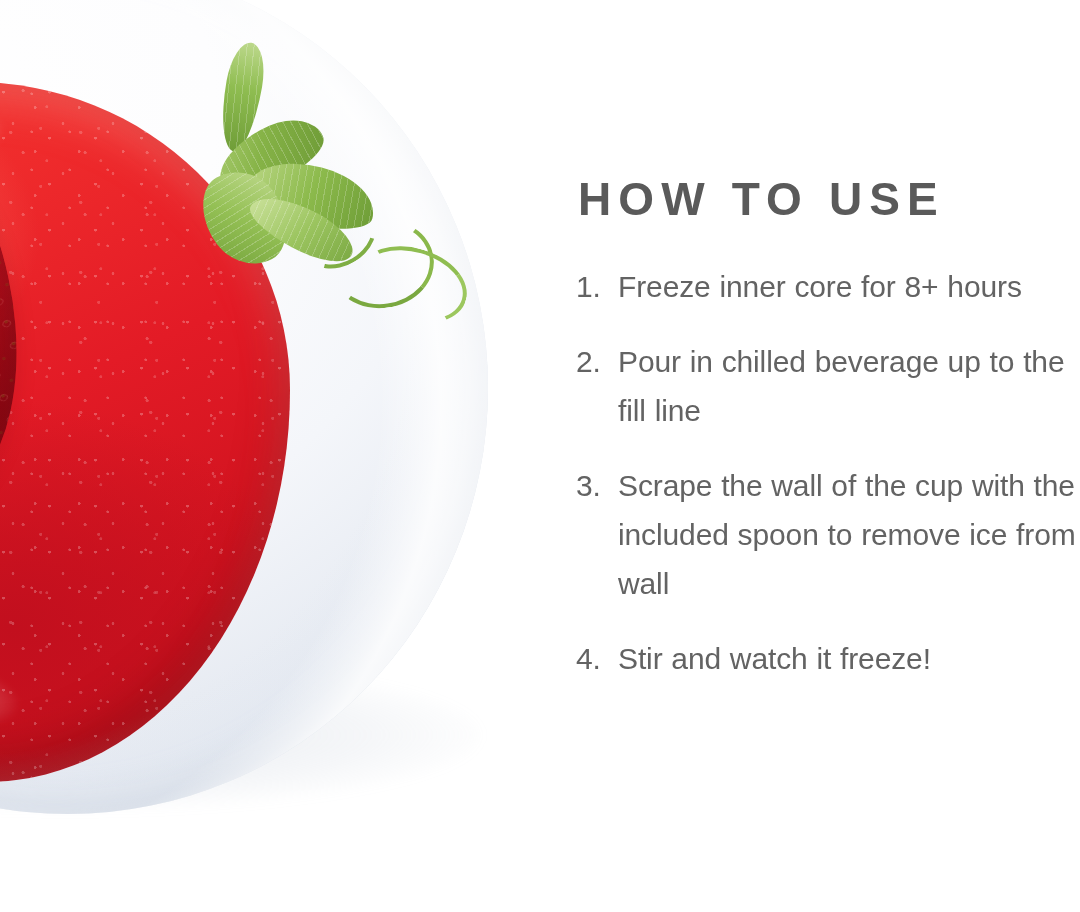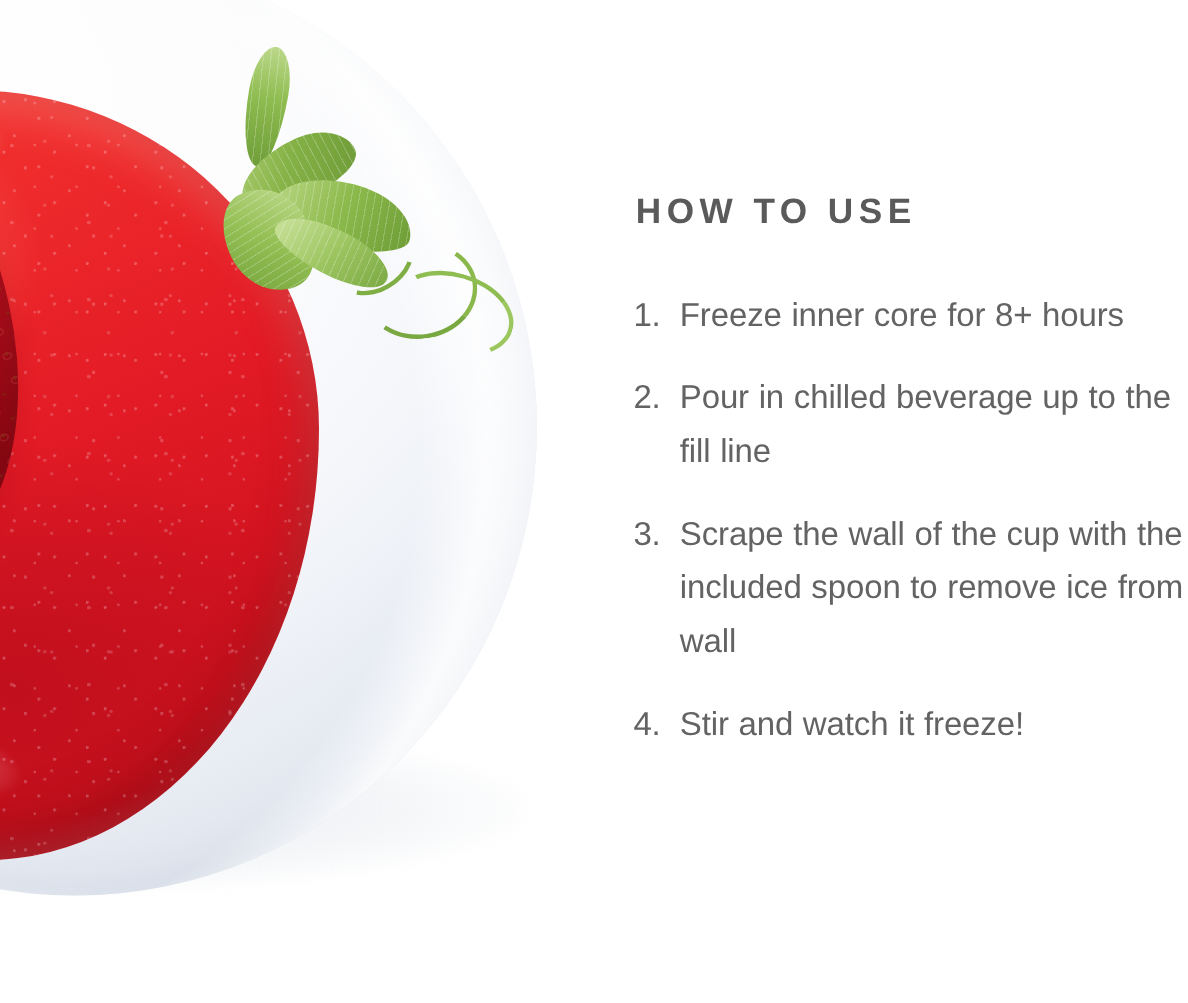--- a/index.html
+++ b/index.html
@@ -222,21 +222,21 @@
     width: 560px;
     height: 912px;
     background: #ffffff;
   }
 
   .section-title {
     position: absolute;
     left: 58px;
     top: 176px;
     margin: 0;
-    font-size: 32px;
+    font-size: 46px;
     line-height: 1;
     font-weight: 700;
     letter-spacing: 0.155em;
     color: #5a5a5a;
     white-space: nowrap;
   }
 
   .steps {
     position: absolute;
     left: 56px;

